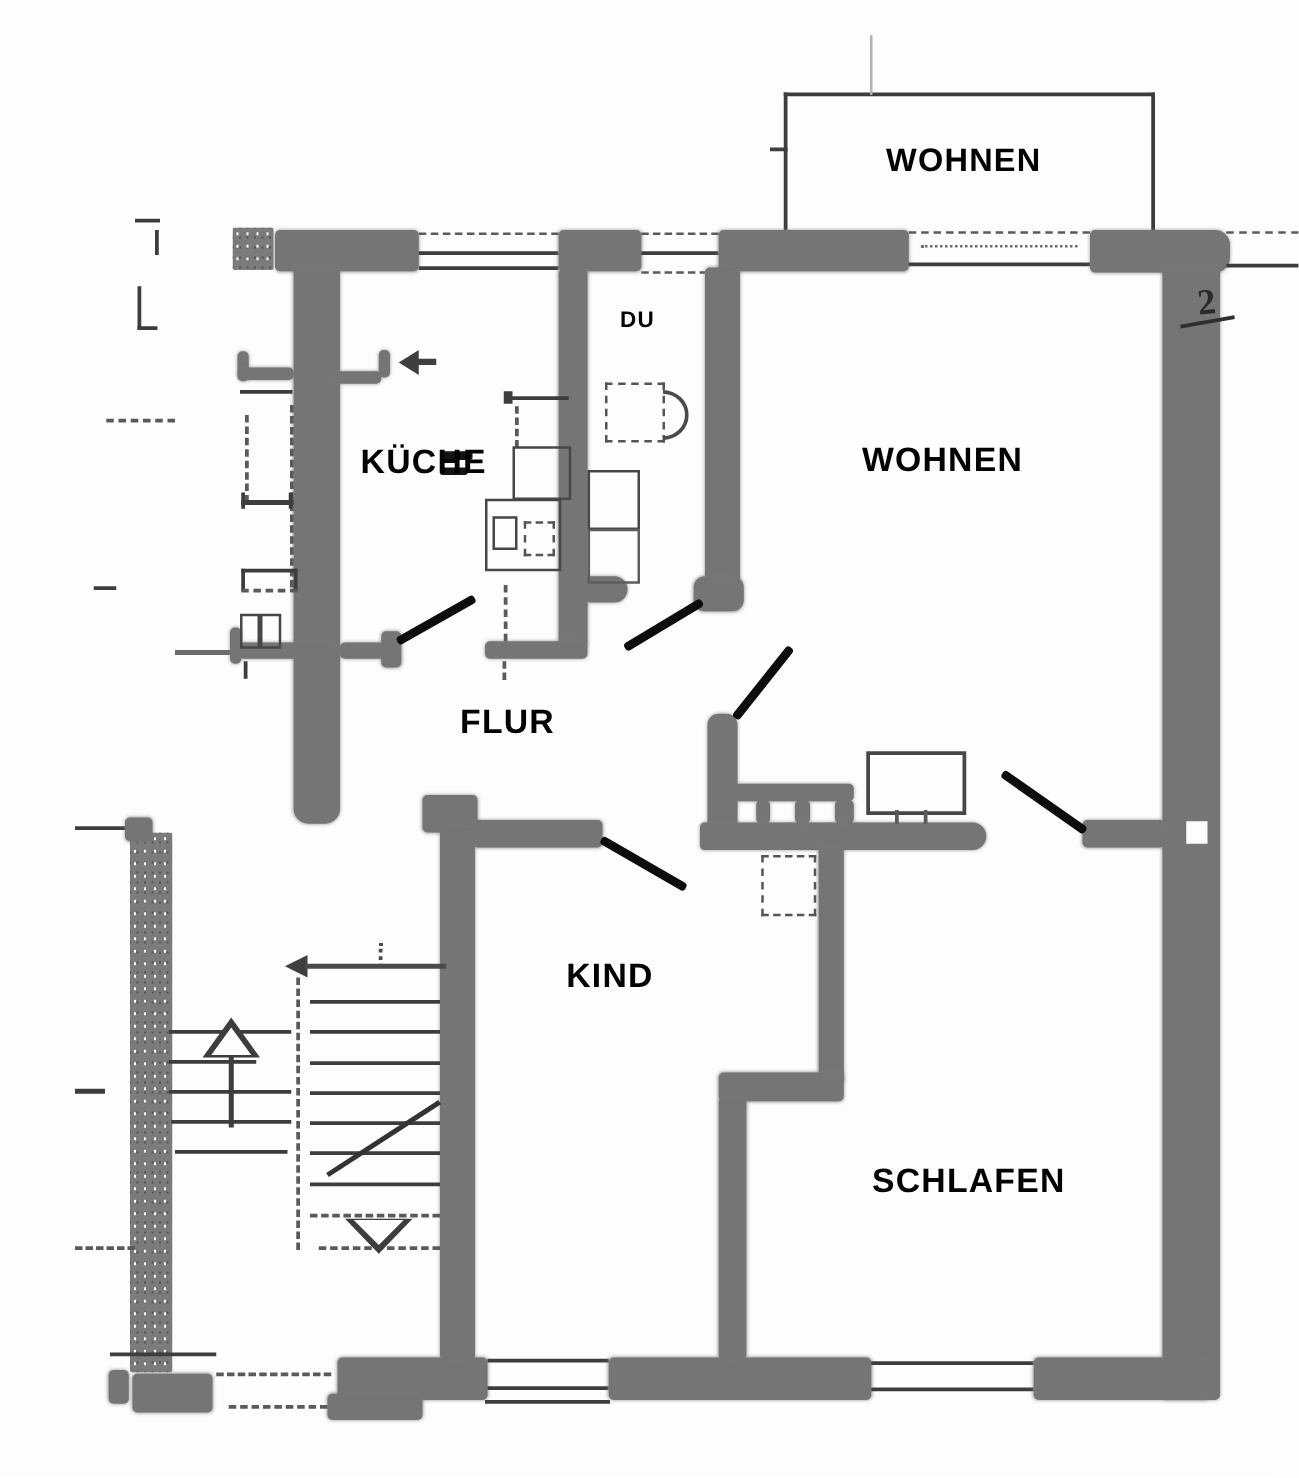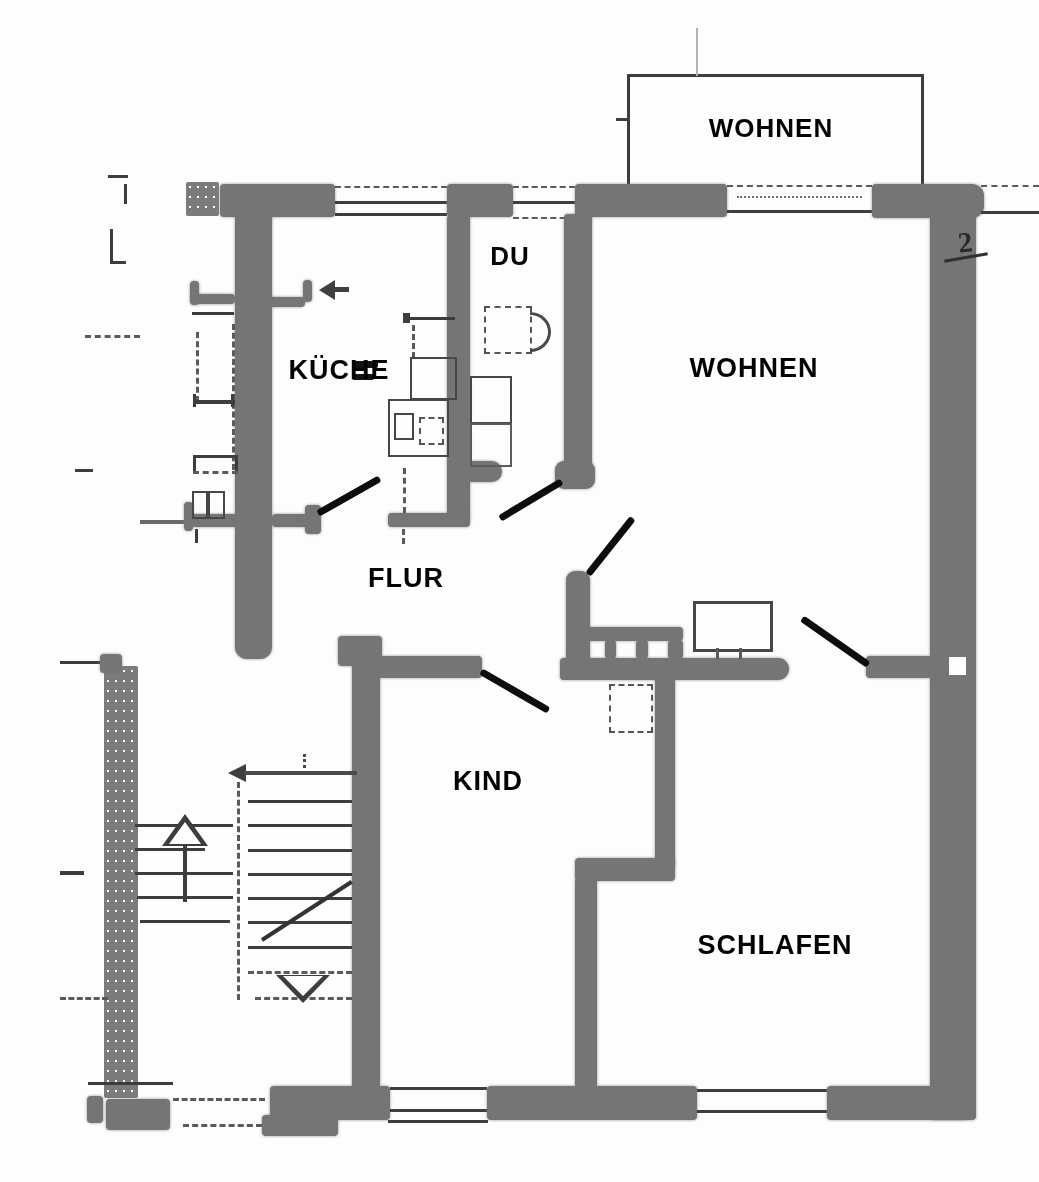--- a/index.html
+++ b/index.html
@@ -187,21 +187,21 @@
   <div class="t" style="left:60px;top:871px;width:24px;height:4px"></div>
   <div class="hd" style="left:60px;top:997px;width:48px"></div>
 
   <div class="t" style="left:88px;top:1082px;width:85px;height:3px"></div>
   <div class="w" style="left:87px;top:1096px;width:16px;height:27px"></div>
   <div class="w" style="left:106px;top:1099px;width:64px;height:31px"></div>
   <div class="hd" style="left:173px;top:1098px;width:92px"></div>
   <div class="hd" style="left:183px;top:1124px;width:79px"></div>
 
   <div class="lb" style="left:771px;top:128px;font-size:26px">WOHNEN</div>
-  <div class="lb" style="left:510px;top:256px;font-size:26px">DU</div>
+  <div class="lb" style="left:510px;top:256px;font-size:18px">DU</div>
   <div class="lb" style="left:339px;top:370px">KÜCHE</div>
   <div class="lb" style="left:754px;top:368px">WOHNEN</div>
   <div class="lb" style="left:406px;top:578px">FLUR</div>
   <div class="lb" style="left:488px;top:781px">KIND</div>
   <div class="lb" style="left:775px;top:945px">SCHLAFEN</div>
 
   <div class="a" style="left:958px;top:226px;font-family:'Liberation Serif',serif;font-size:29px;font-weight:bold;color:#2a2a2a;transform:rotate(-6deg)">2</div>
   <div class="a" style="left:944px;top:256px;width:44px;height:3px;background:#2f2f2f;transform:rotate(-10deg)"></div>
 
 </div>

